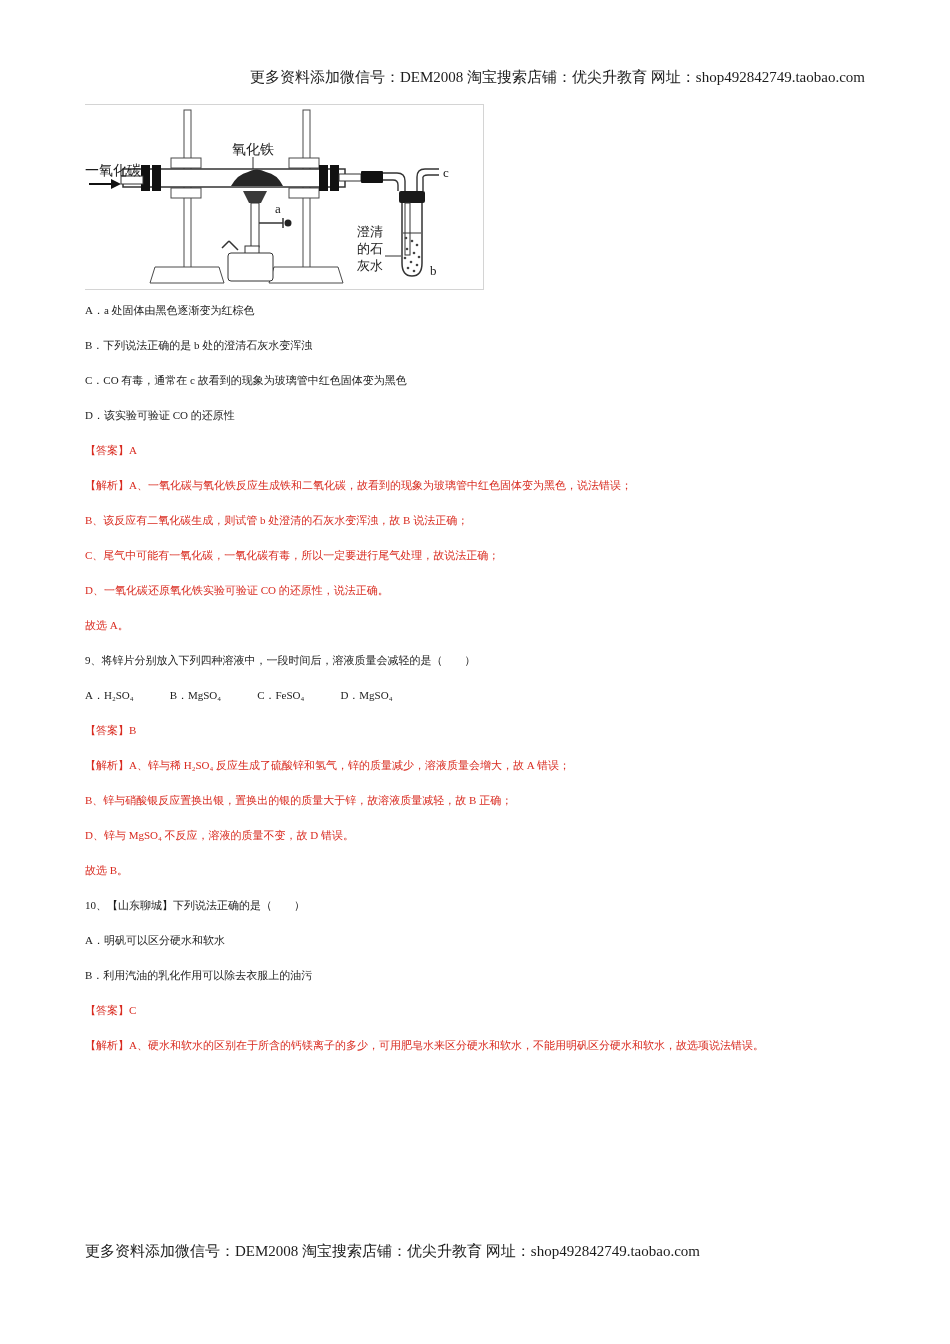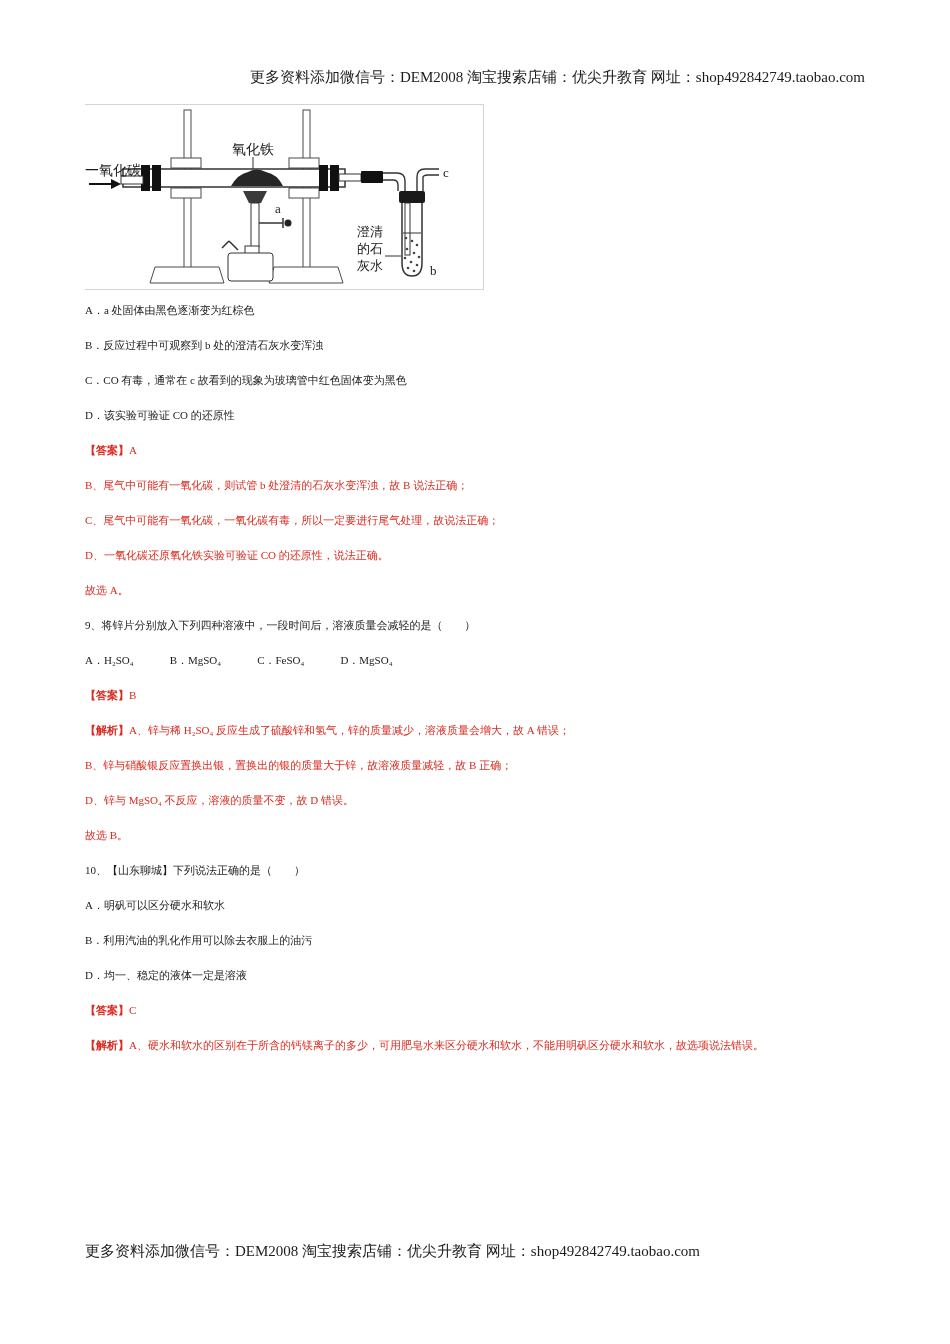--- a/index.html
+++ b/index.html
@@ -19,21 +19,21 @@
   }
   .content { position:absolute; top:104px; left:85px; width:780px; }
   .diagram {
     width:398px; height:184px; position:relative;
     border-top:1px solid var(--border); border-right:1px solid var(--border);
     border-bottom:1px solid var(--border); background:#fff;
   }
   .textblock { margin-top:3px; }
   .textblock p { margin:0; font-size:11px; line-height:35px; text-align:justify; }
   .red { color:var(--red); }
-  .blab { font-weight:bold; }
+  .blab { font-weight:normal; }
   .opt-row span { margin-right:36px;font-family:Liberation Serif, serif; }
   svg text { font-family:"Liberation Serif","DejaVu Serif",serif; fill:#1c1c1c; }
 </style>
 </head>
 <body>
 
 <div class="hdr">更多资料添加微信号：DEM2008 淘宝搜索店铺：优尖升教育 网址：shop492842749.taobao.com</div>
 
 <div class="content">
 
@@ -124,27 +124,30 @@
         <text x="272" y="148">的石</text>
         <text x="272" y="165">灰水</text>
       </g>
       <line x1="300" y1="151" x2="316" y2="151" stroke="#333"></line>
     </svg>
   </div>
 
   <div class="textblock">
 
     <p>A．a 处固体由黑色逐渐变为红棕色</p>
-    <p>B．反应过程中可观察到 b 处的澄清石灰水变浑浊</p>
+    <p>B．下列说法正确的是 b 处的澄清石灰水变浑浊</p>
     <p>C．CO 有毒，通常在 c 故看到的现象为玻璃管中红色固体变为黑色</p>
     <p>D．该实验可验证 CO 的还原性</p>
     <p class="red">
       <span class="blab">【答案】</span><span>A</span>
     </p>
-    <p class="red">B、尾气中可能有一氧化碳，则试管 b 处澄清的石灰水变浑浊，故 B 说法正确；</p>
+    <p class="red">
+      <span class="blab">【解析】</span><span>A、一氧化碳与氧化铁反应生成铁和二氧化碳，故看到的现象为玻璃管中红色固体变为黑色，说法错误；</span>
+    </p>
+    <p class="red">B、该反应有二氧化碳生成，则试管 b 处澄清的石灰水变浑浊，故 B 说法正确；</p>
     <p class="red">C、尾气中可能有一氧化碳，一氧化碳有毒，所以一定要进行尾气处理，故说法正确；</p>
     <p class="red">D、一氧化碳还原氧化铁实验可验证 CO 的还原性，说法正确。</p>
     <p class="red">故选 A。</p>
 
     <p>9、将锌片分别放入下列四种溶液中，一段时间后，溶液质量会减轻的是（　　）</p>
     <p class="opt-row">
       <span>A．H₂SO₄</span><span>B．MgSO₄</span><span>C．FeSO₄</span><span>D．MgSO₄</span>
     </p>
     <p class="red">
       <span class="blab">【答案】</span><span>B</span>
@@ -152,21 +155,20 @@
     <p class="red">
       <span class="blab">【解析】</span><span>A、锌与稀 H₂SO₄ 反应生成了硫酸锌和氢气，锌的质量减少，溶液质量会增大，故 A 错误；</span>
     </p>
     <p class="red">B、锌与硝酸银反应置换出银，置换出的银的质量大于锌，故溶液质量减轻，故 B 正确；</p>
     <p class="red">D、锌与 MgSO₄ 不反应，溶液的质量不变，故 D 错误。</p>
     <p class="red">故选 B。</p>
 
     <p>10、【山东聊城】下列说法正确的是（　　）</p>
     <p>A．明矾可以区分硬水和软水</p>
     <p>B．利用汽油的乳化作用可以除去衣服上的油污</p>
-    <p>D．均一、稳定的液体一定是溶液</p>
     <p class="red">
       <span class="blab">【答案】</span><span>C</span>
     </p>
     <p class="red">
       <span class="blab">【解析】</span><span>A、硬水和软水的区别在于所含的钙镁离子的多少，可用肥皂水来区分硬水和软水，不能用明矾区分硬水和软水，故选项说法错误。</span>
     </p>
   </div>
 </div>
 
 <div class="ftr">更多资料添加微信号：DEM2008 淘宝搜索店铺：优尖升教育 网址：shop492842749.taobao.com</div>

